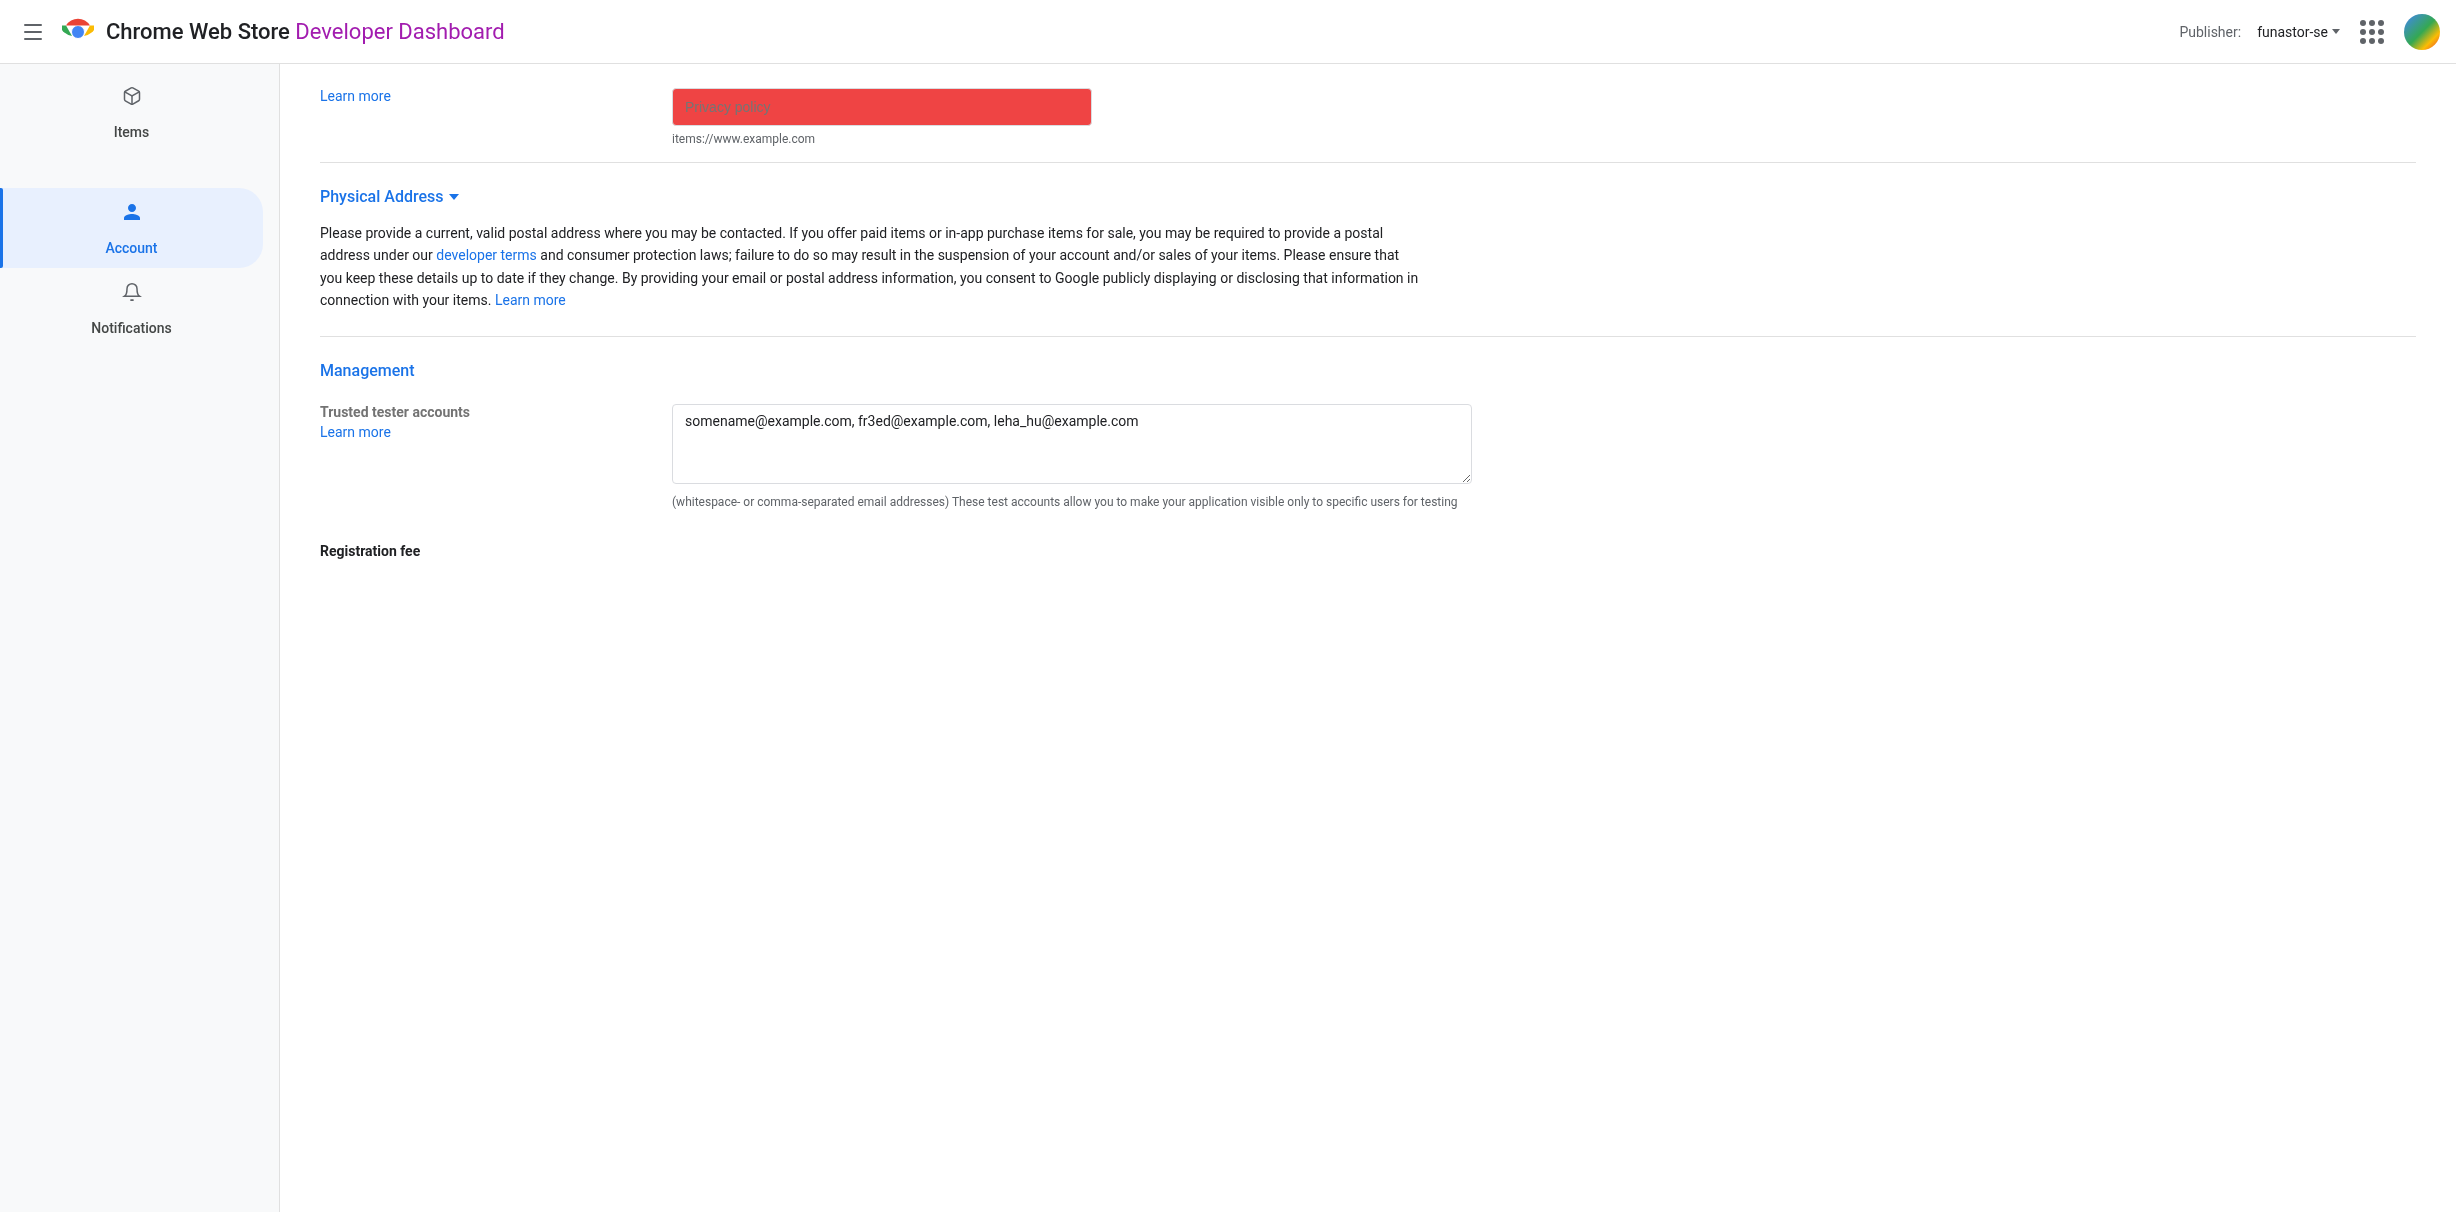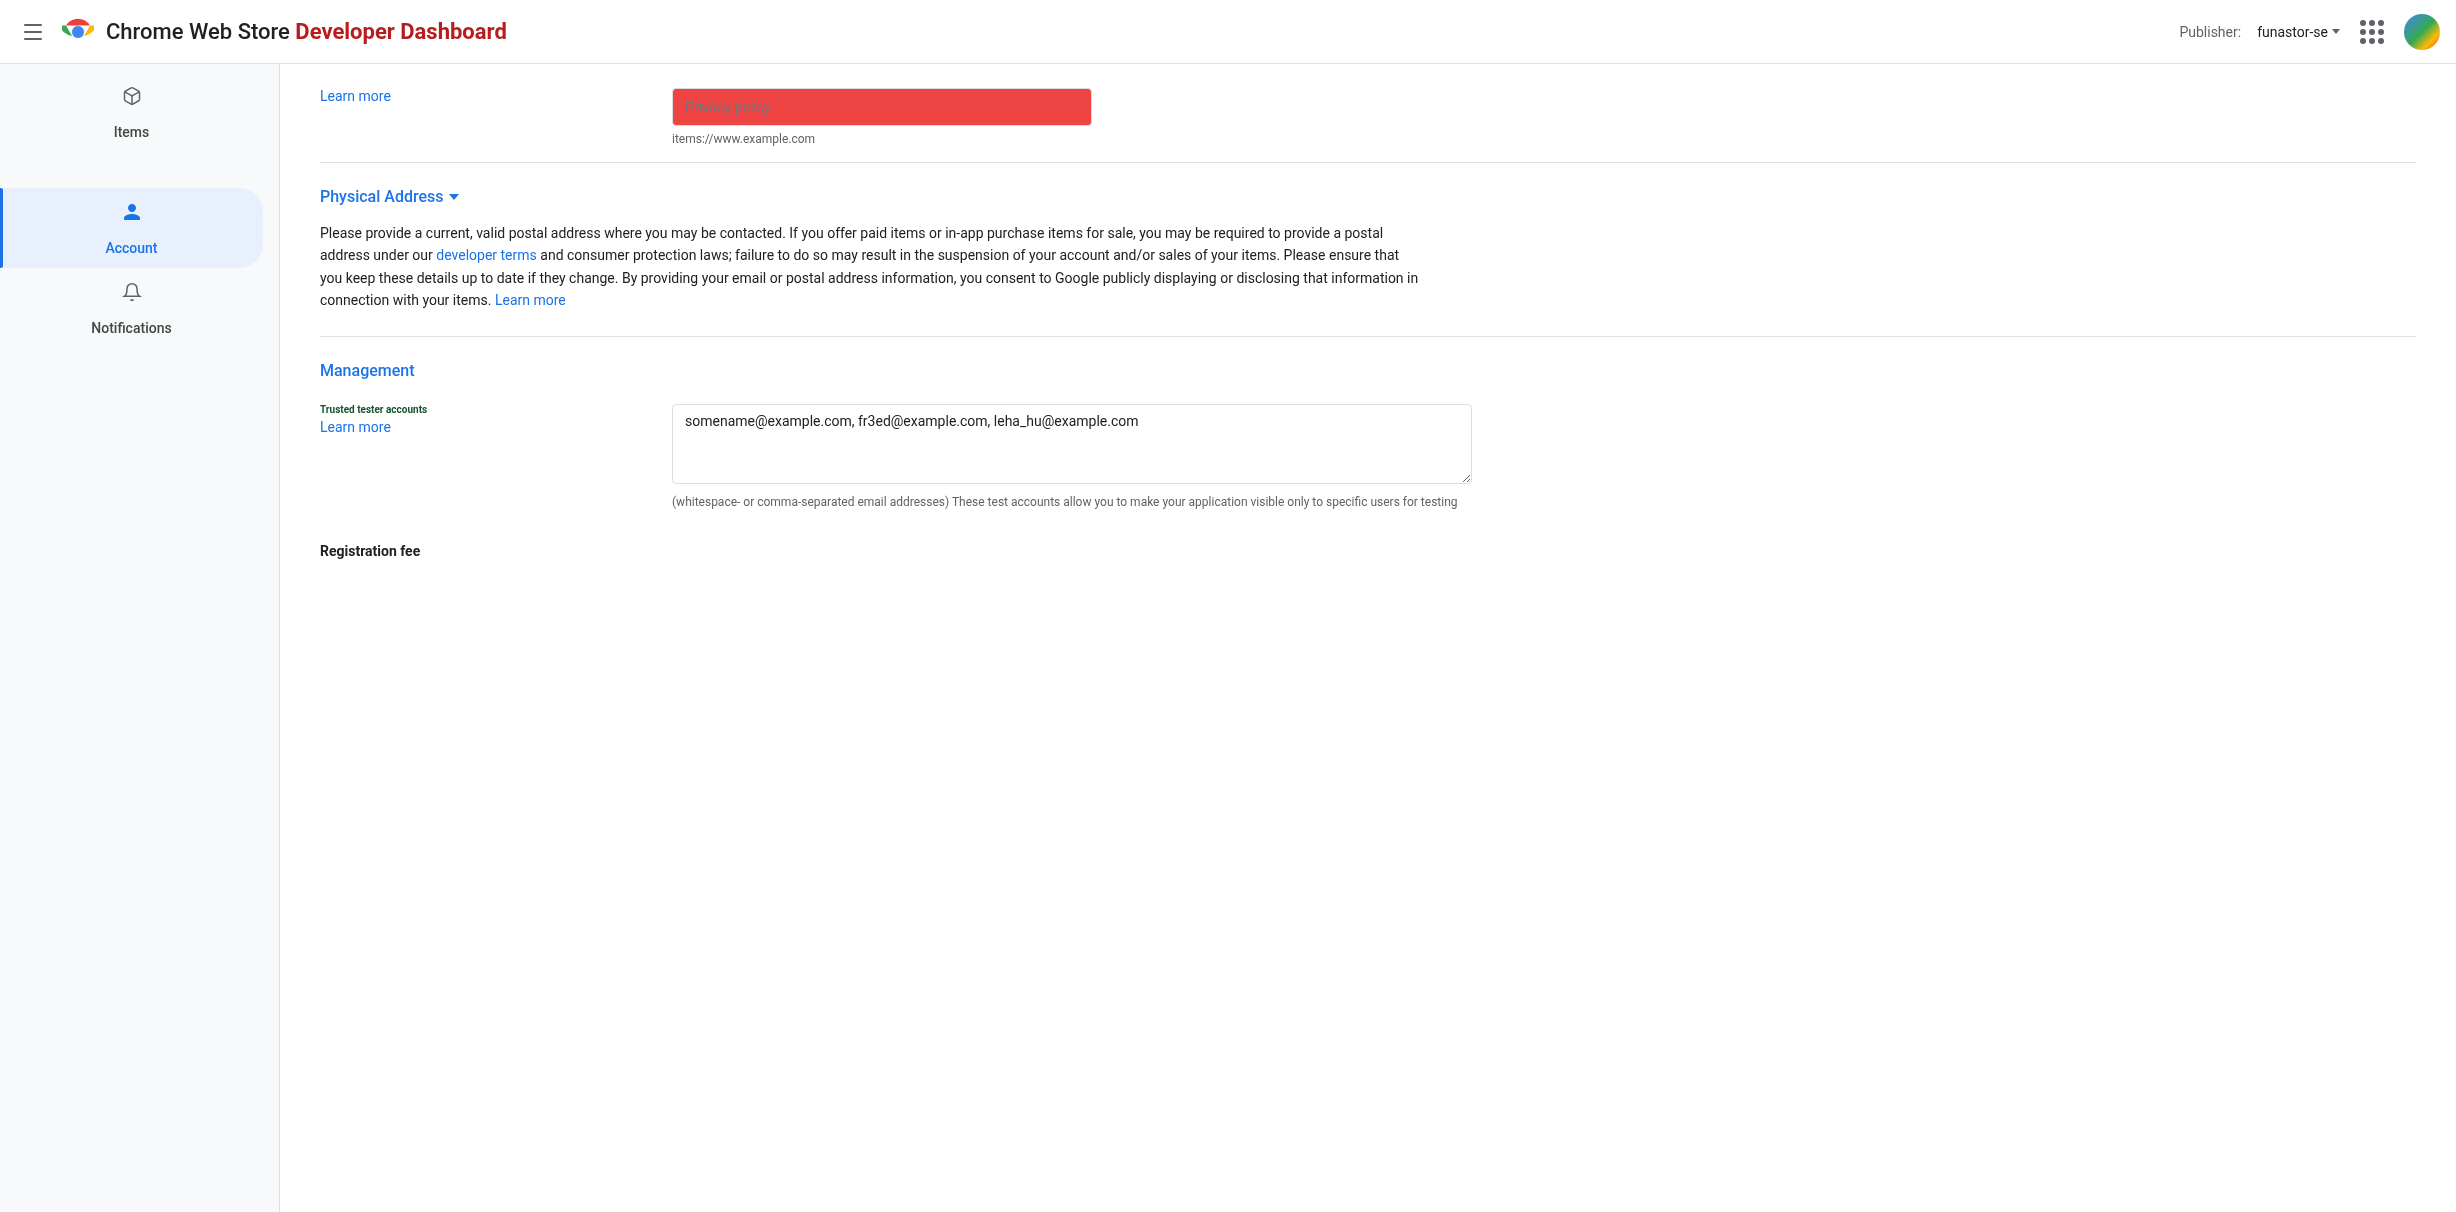--- a/index.html
+++ b/index.html
@@ -44,22 +44,22 @@
     .header-title {
       font-size: 22px;
       color: #202124;
       font-weight: 400;
       letter-spacing: 0;
     }
     .header-title strong {
       font-weight: 500;
     }
     .header-title .subtitle {
-      color: #b91c1c;
-      font-weight: 700;
+      color: #a21caf;
+      font-weight: 400;
     }
     .header-right {
       display: flex;
       align-items: center;
       gap: 16px;
     }
     .publisher-label {
       color: #5f6368;
       font-size: 14px;
     }
@@ -257,23 +257,23 @@
       display: flex;
       align-items: flex-start;
       gap: 32px;
       margin-bottom: 32px;
     }
     .form-label-col {
       width: 320px;
       flex-shrink: 0;
     }
     .form-label {
-      font-size: 10px;
+      font-size: 14px;
       font-weight: 700;
-      color: #14532d;
+      color: #737373;
       margin-bottom: 4px;
     }
     .form-input-col {
       flex: 1;
     }
     .textarea-input {
       width: 100%;
       max-width: 800px;
       min-height: 80px;
       border: 1px solid #dadce0;

